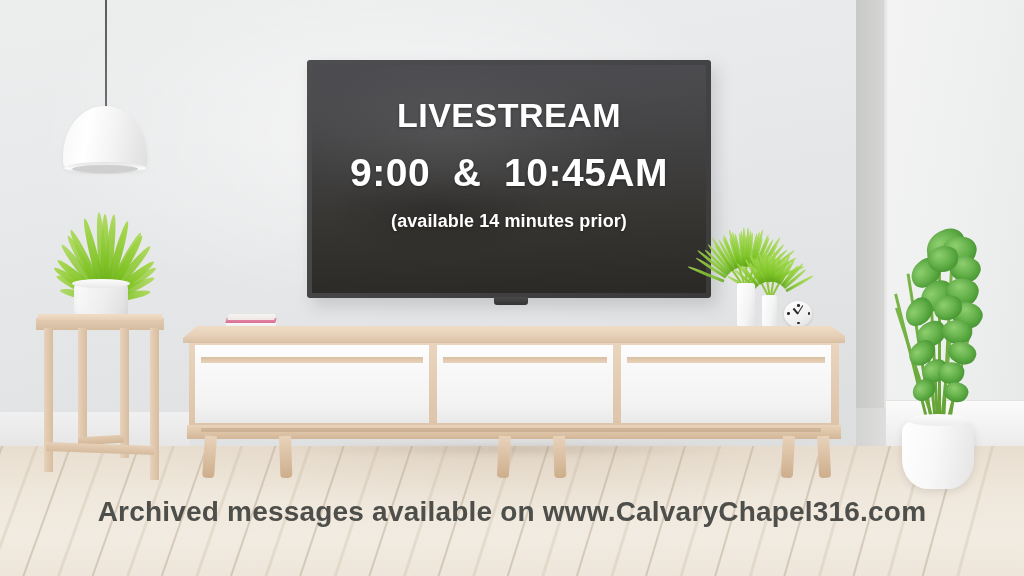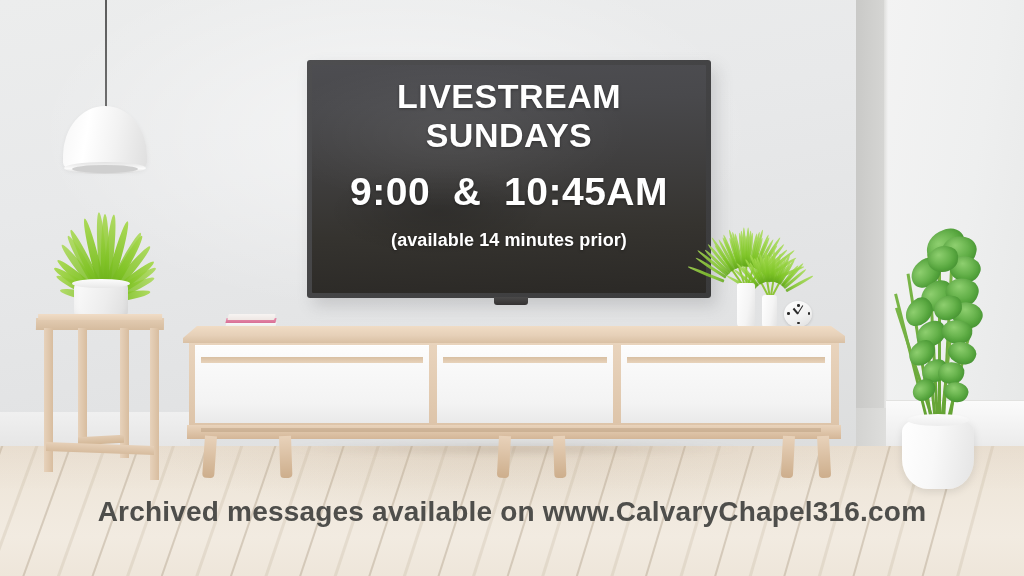--- a/index.html
+++ b/index.html
@@ -415,21 +415,20 @@
   <div class="st-leg l3"></div>
   <div class="st-leg l4"></div>
   <div class="st-rail2"></div>
   <div class="st-rail"></div>
 
   <div class="tv">
     <div class="tv-screen">
       <div class="tv-content">
         <div class="tv-title">
           <div>LIVESTREAM</div>
-          <div>SUNDAYS</div>
         </div>
         <div class="tv-times">9:00  &amp;  10:45AM</div>
         <div class="tv-note">(available 14 minutes prior)</div>
       </div>
     </div>
   </div>
   <div class="tv-mount"></div>
 
   <div id="vase-plants">
       <div style="position: absolute; left: 746px; top: 290px; width: 0px; height: 0px;">

